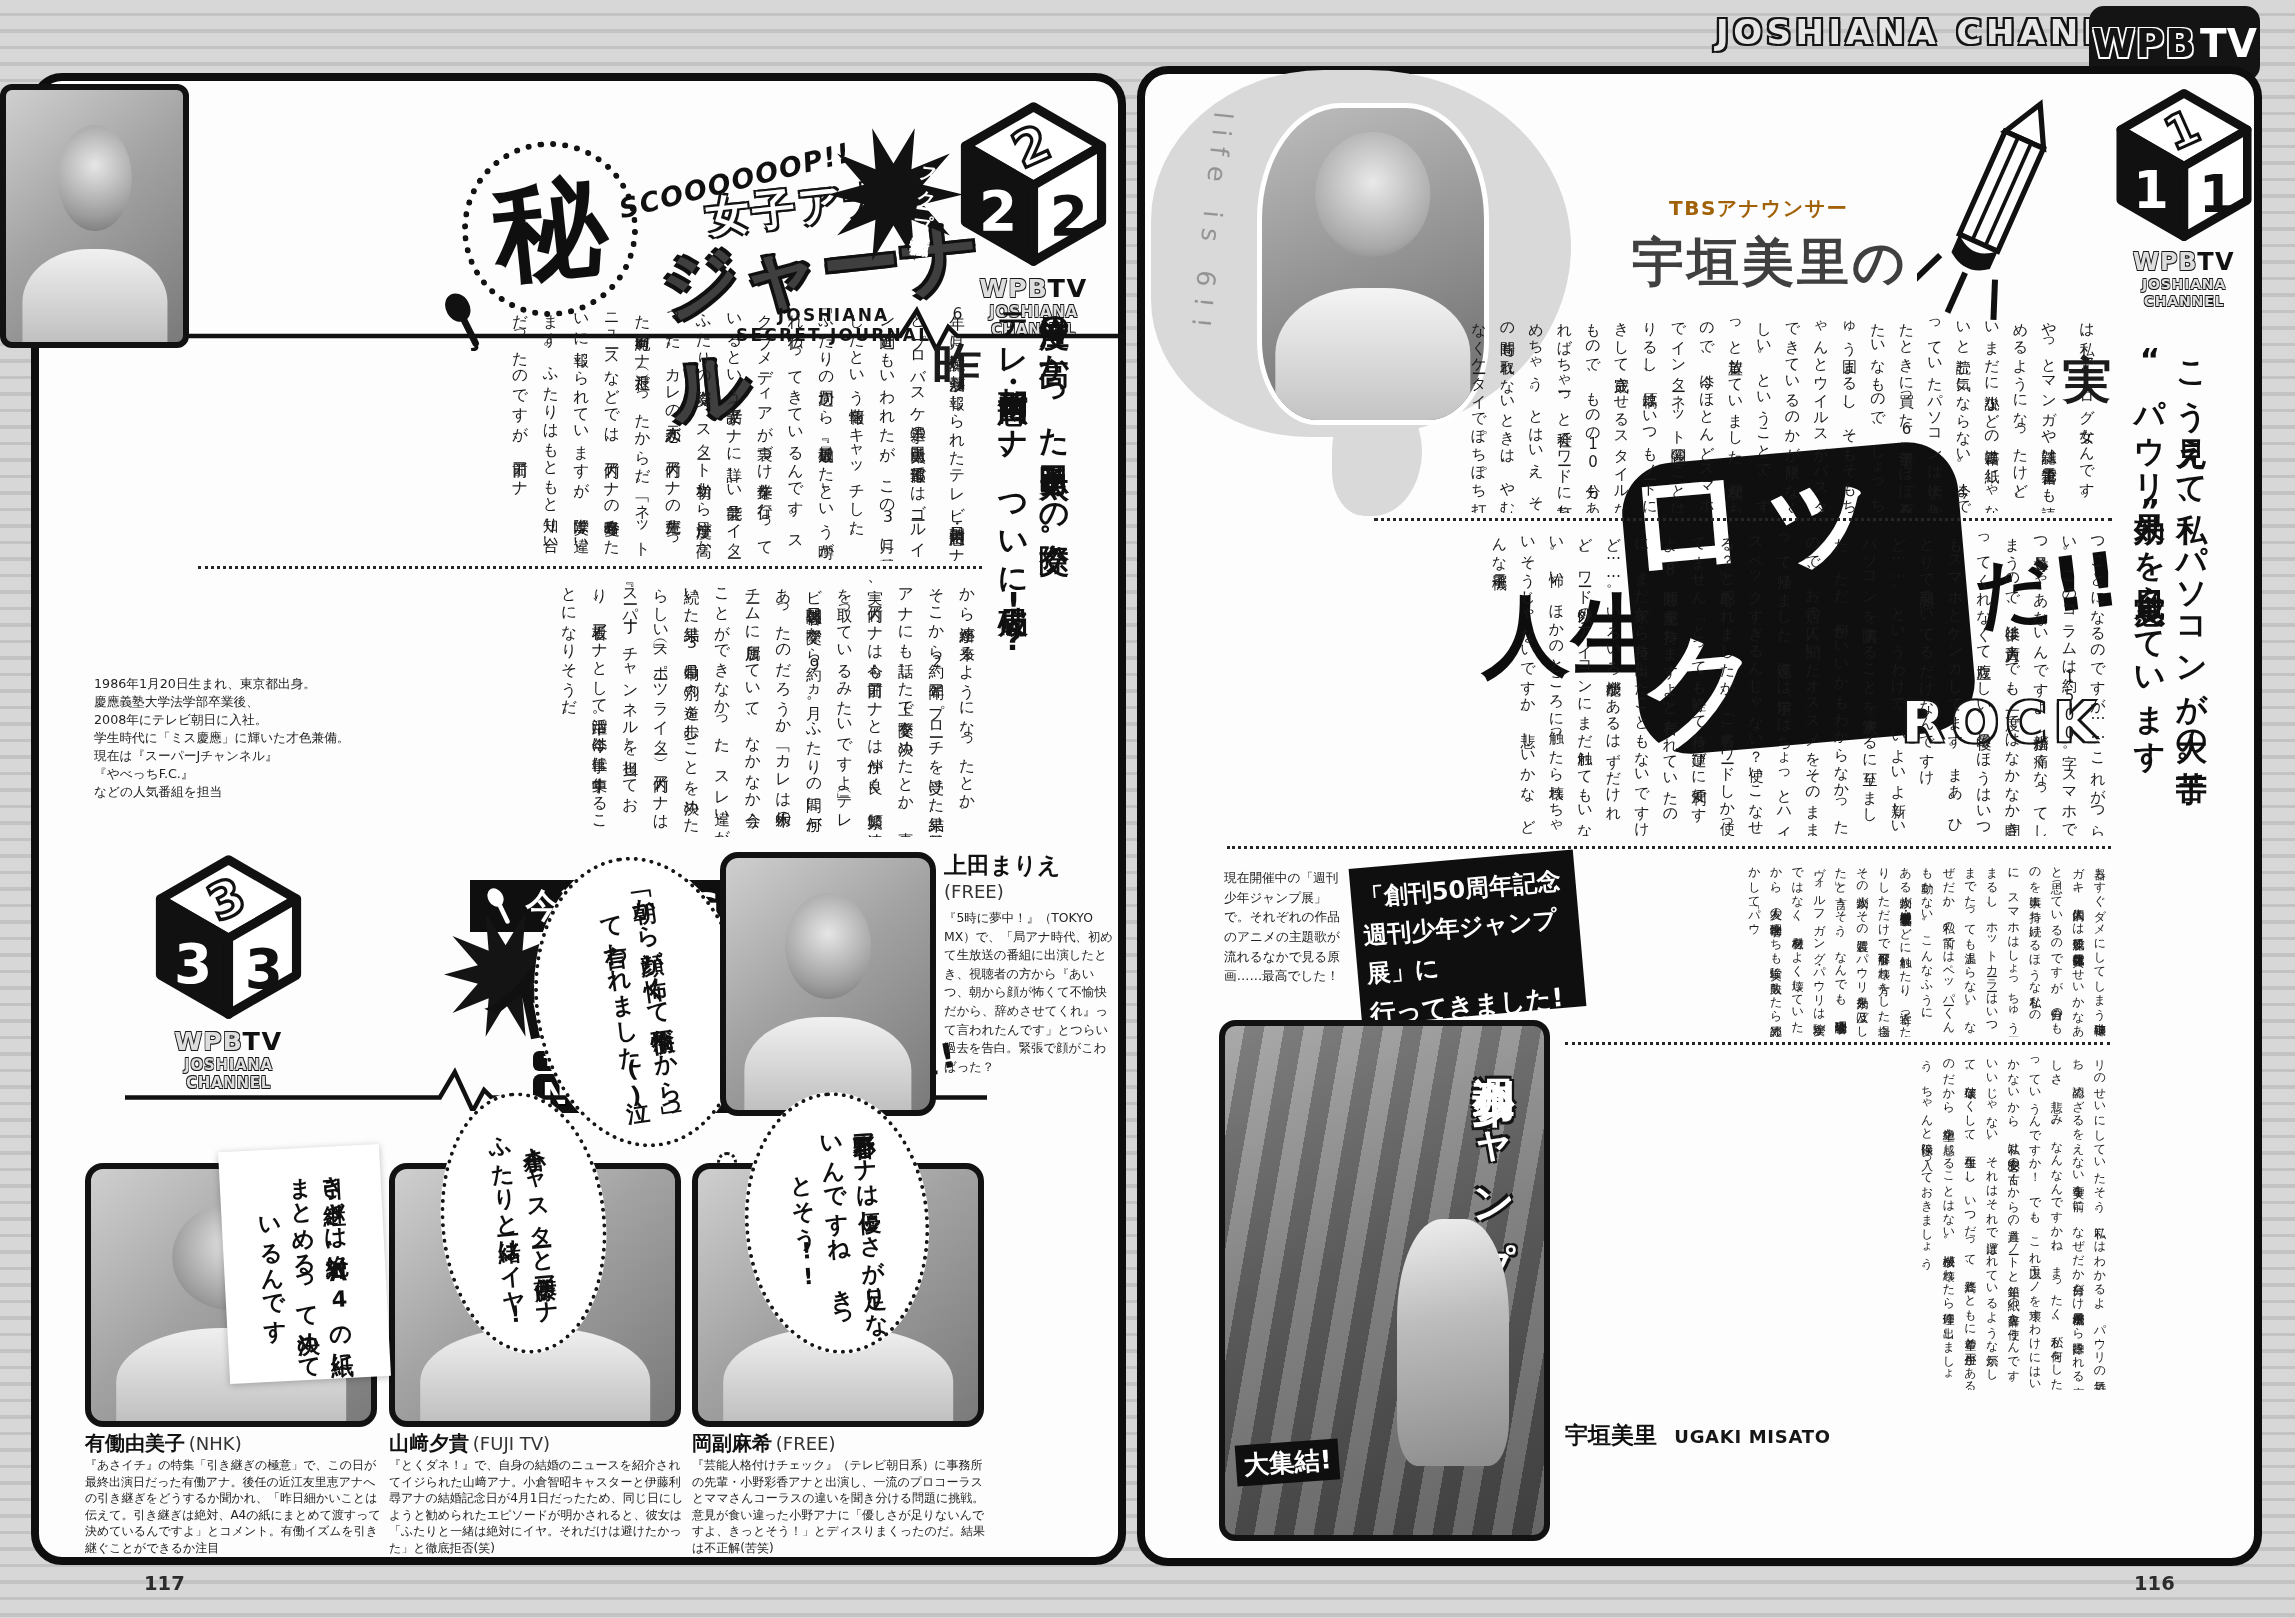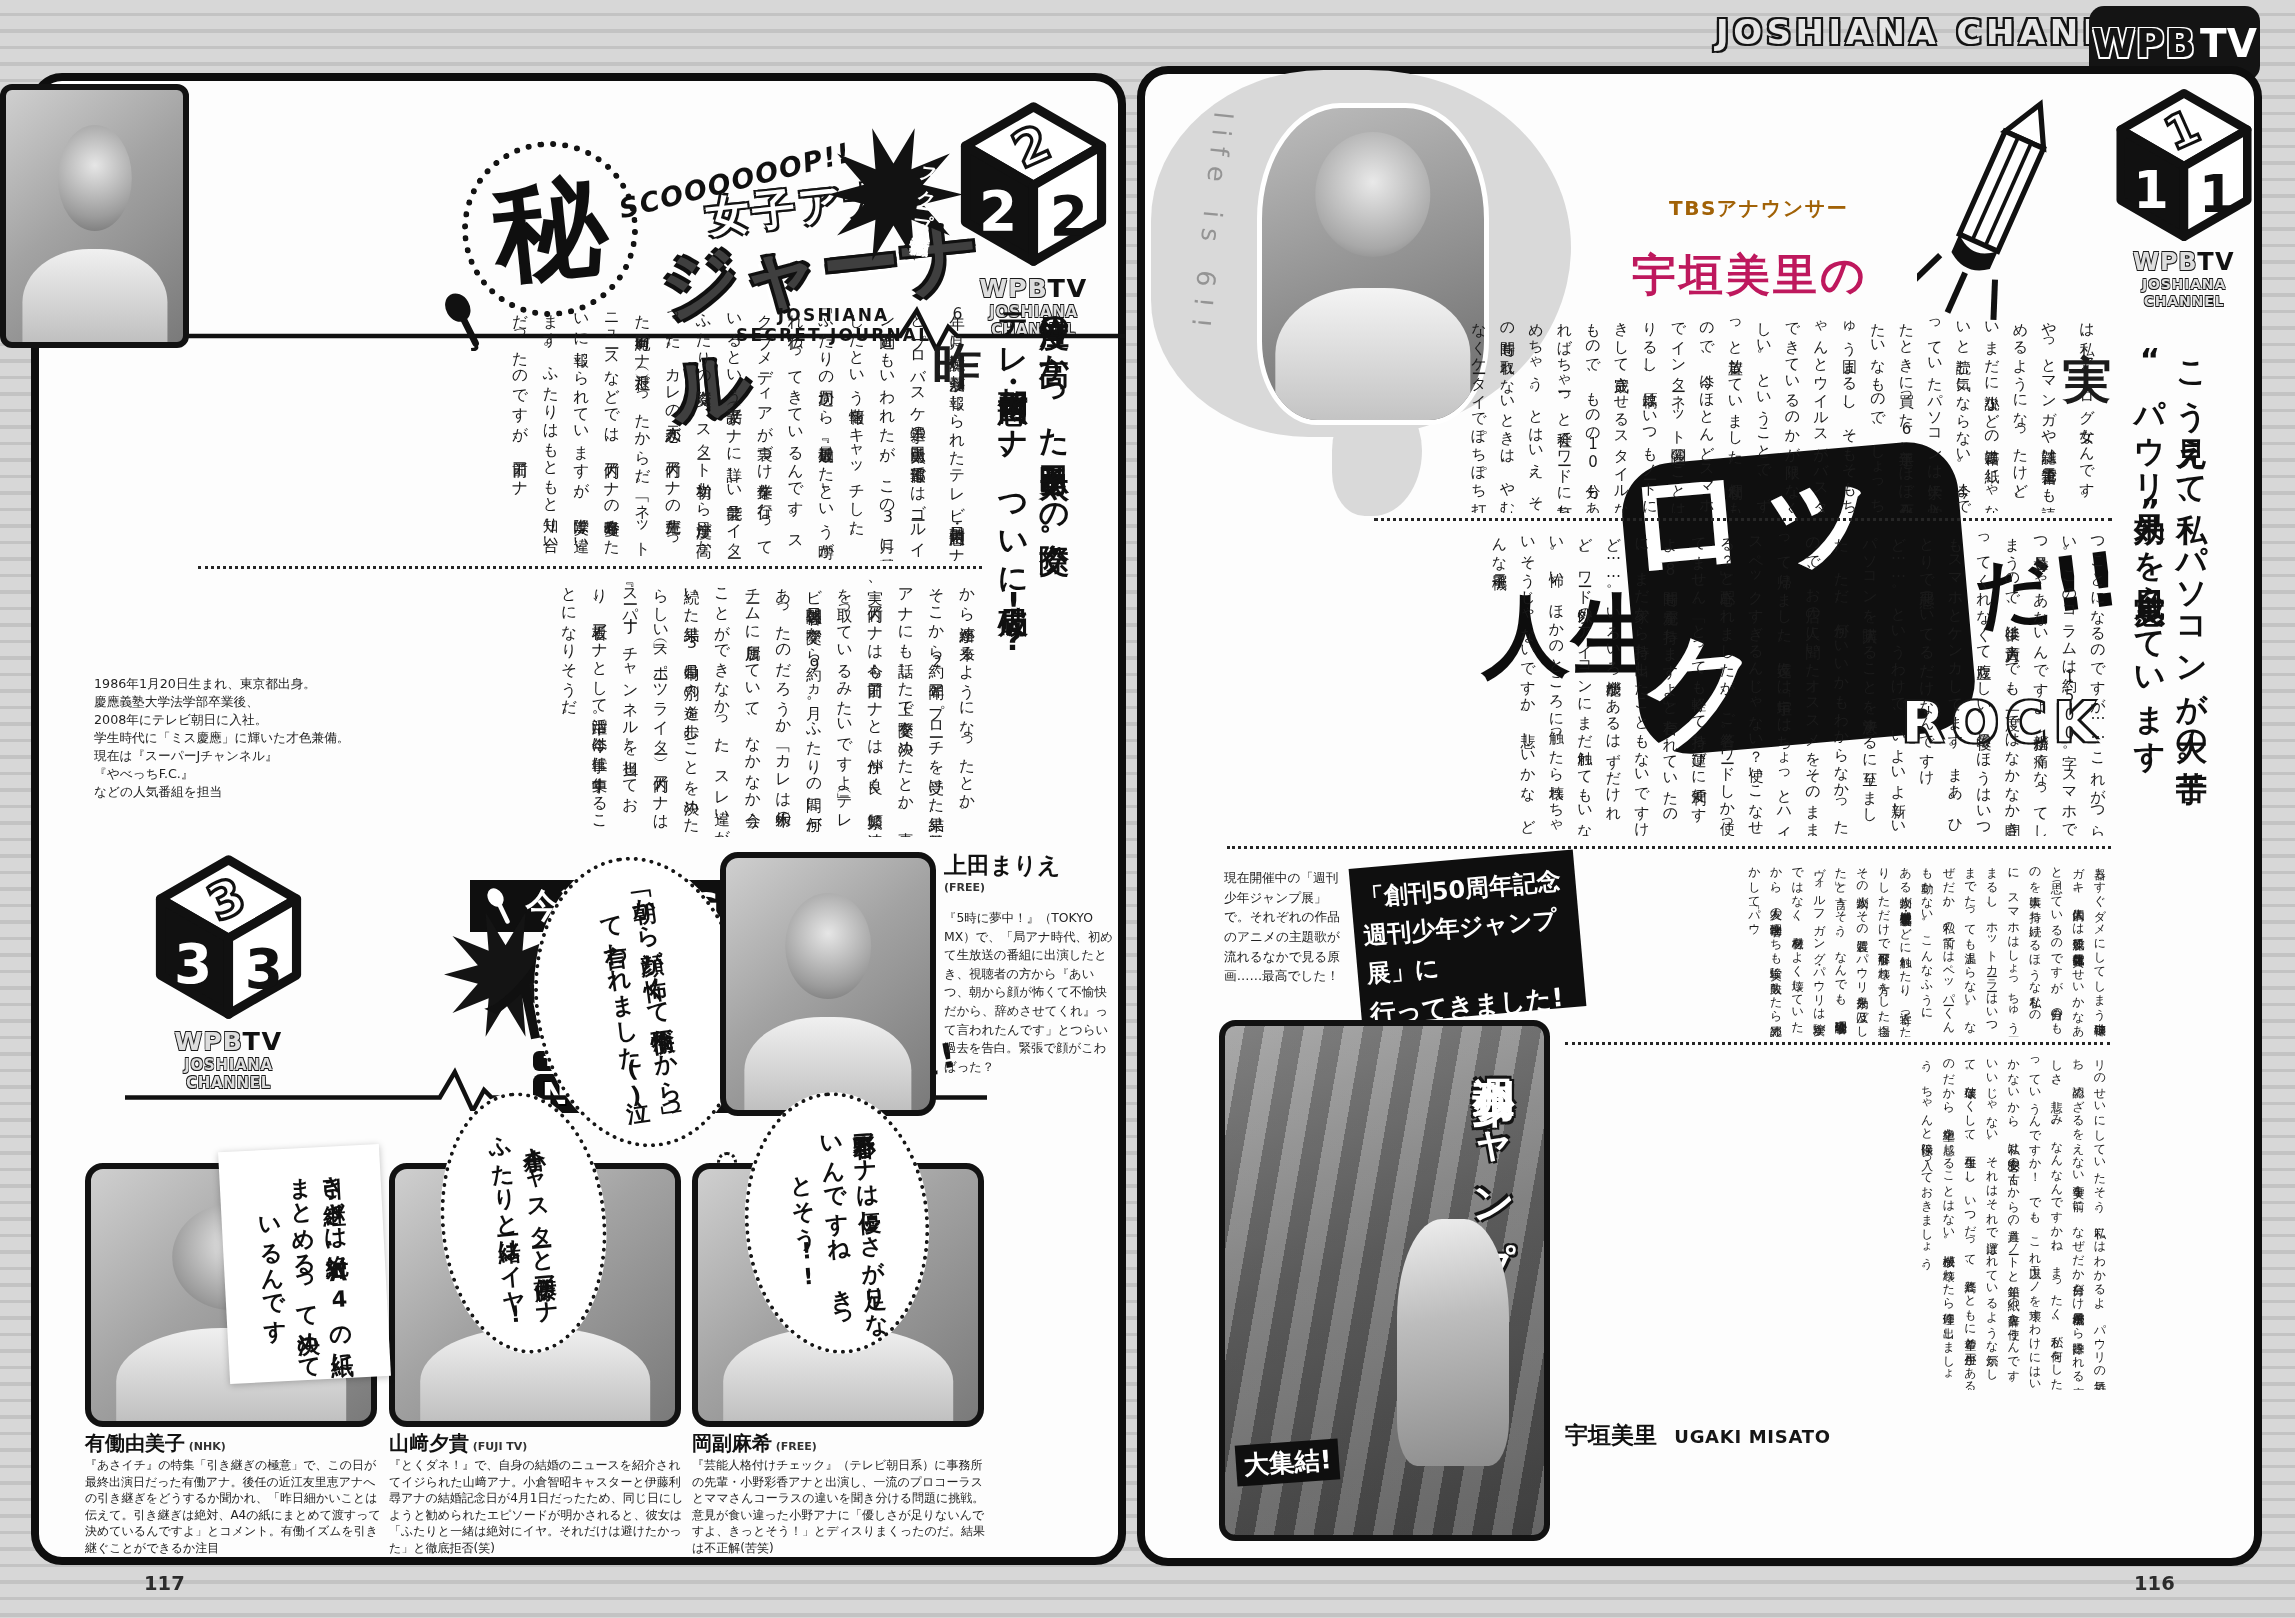--- a/index.html
+++ b/index.html
@@ -24,21 +24,21 @@
   .photo { position:absolute; border:6.7px solid #121212; border-radius:18px;
     background:linear-gradient(140deg,#cfcfcf 0%,#a3a3a3 45%,#7a7a7a 100%); overflow:hidden; }
   .photo::before { content:""; position:absolute; left:50%; top:14%; width:42%; height:42%;
     transform:translateX(-50%); border-radius:50%;
     background:radial-gradient(circle at 50% 38%,#e6e6e6,#9c9c9c 68%,#6f6f6f); }
   .photo::after { content:""; position:absolute; left:50%; bottom:-9%; width:82%; height:46%;
     transform:translateX(-50%); border-radius:46% 46% 0 0;
     background:linear-gradient(180deg,#f0f0f0,#b4b4b4); }
   .caption { font-size:12px; line-height:1.38; color:#222; overflow:hidden; }
   .name { font-size:20px; font-weight:bold; color:#111; }
-  .affil { font-size:11px; font-weight:bold; color:#333; }
+  .affil { font-size:18px; font-weight:normal; color:#333; }
   .bubble { position:absolute; background:#fff; border:4.5px dotted #171717;
     display:flex; align-items:center; justify-content:center; text-align:center; }
   .bubble-oval { border-radius:50%; }
   .bubble-text { font-weight:bold; color:#101010; }
   .blackbox { background:#0f0f0f; color:#fff; font-weight:bold; }
   .outline-txt { color:#e6e6e6; text-shadow:-2.2px -2.2px 0 #141414,2.2px -2.2px 0 #141414,-2.2px 2.2px 0 #141414,2.2px 2.2px 0 #141414; }
   .white-outline { color:#fff; text-shadow:-2.2px -2.2px 0 #141414,2.2px -2.2px 0 #141414,-2.2px 2.2px 0 #141414,2.2px 2.2px 0 #141414; }
   .cube-wordmark { font-weight:bold; text-align:center; letter-spacing:1.5px; color:#1c1c1c; }
   .cube-sub { font-weight:bold; text-align:center; letter-spacing:0.7px; color:#555;
     text-shadow:-0.7px -0.7px 0 #1a1a1a,0.7px -0.7px 0 #1a1a1a,-0.7px 0.7px 0 #1a1a1a,0.7px 0.7px 0 #1a1a1a; color:#ddd; }
@@ -230,21 +230,21 @@
 <div class="photo" style="left:0px;top:84px;width:189px;height:264px;border-radius:12px;"></div>
 
 <div class="page" id="right-page">
 
   <div class="gray-blob" style="left:6px;top:-4.5px;width:420px;height:367px;border-radius:46% 54% 58% 42%;"></div>
   <div class="gray-blob" style="left:187px;top:322px;width:90px;height:120px;border-radius:50% 50% 60% 40%;"></div>
   <div class="abs v" style="left:48px;top:37px;height:300px;font-size:25.5px;color:#949494;letter-spacing:10.5px;transform:rotate(6deg);text-orientation:mixed;">life is 6!!</div>
   <div class="person-cut" style="left:112px;top:28.5px;width:232px;height:322px;"></div>
 
   <div class="abs" style="left:524px;top:121px;font-size:20px;font-weight:bold;color:#a16207;letter-spacing:1.5px;">TBSアナウンサー</div>
-  <div class="abs" style="left:487px;top:172px;font-size:44px;font-weight:bold;color:#be185d;letter-spacing:3px;">宇垣美里の</div>
+  <div class="abs" style="left:487px;top:154px;font-size:52px;font-weight:bold;color:#404040;letter-spacing:3px;">宇垣美里の</div>
   <svg class="abs" style="left:772px;top:10.5px;" width="150" height="255" viewBox="0 0 200 340">
     <g transform="rotate(24 100 170)">
       <polygon points="100,12 128,64 72,64" fill="#fff" stroke="#111" stroke-width="7"></polygon>
       <rect x="72" y="64" width="56" height="150" fill="#fff" stroke="#111" stroke-width="7"></rect>
       <line x1="91" y1="64" x2="91" y2="214" stroke="#111" stroke-width="5"></line>
       <line x1="110" y1="64" x2="110" y2="214" stroke="#111" stroke-width="5"></line>
       <path d="M72 214 q28 26 56 0 v26 q-28 22 -56 0 z" fill="#111"></path>
       <line x1="60" y1="250" x2="40" y2="300" stroke="#111" stroke-width="8"></line>
       <line x1="100" y1="258" x2="100" y2="316" stroke="#111" stroke-width="8"></line>
       <line x1="140" y1="250" x2="160" y2="300" stroke="#111" stroke-width="8"></line>

